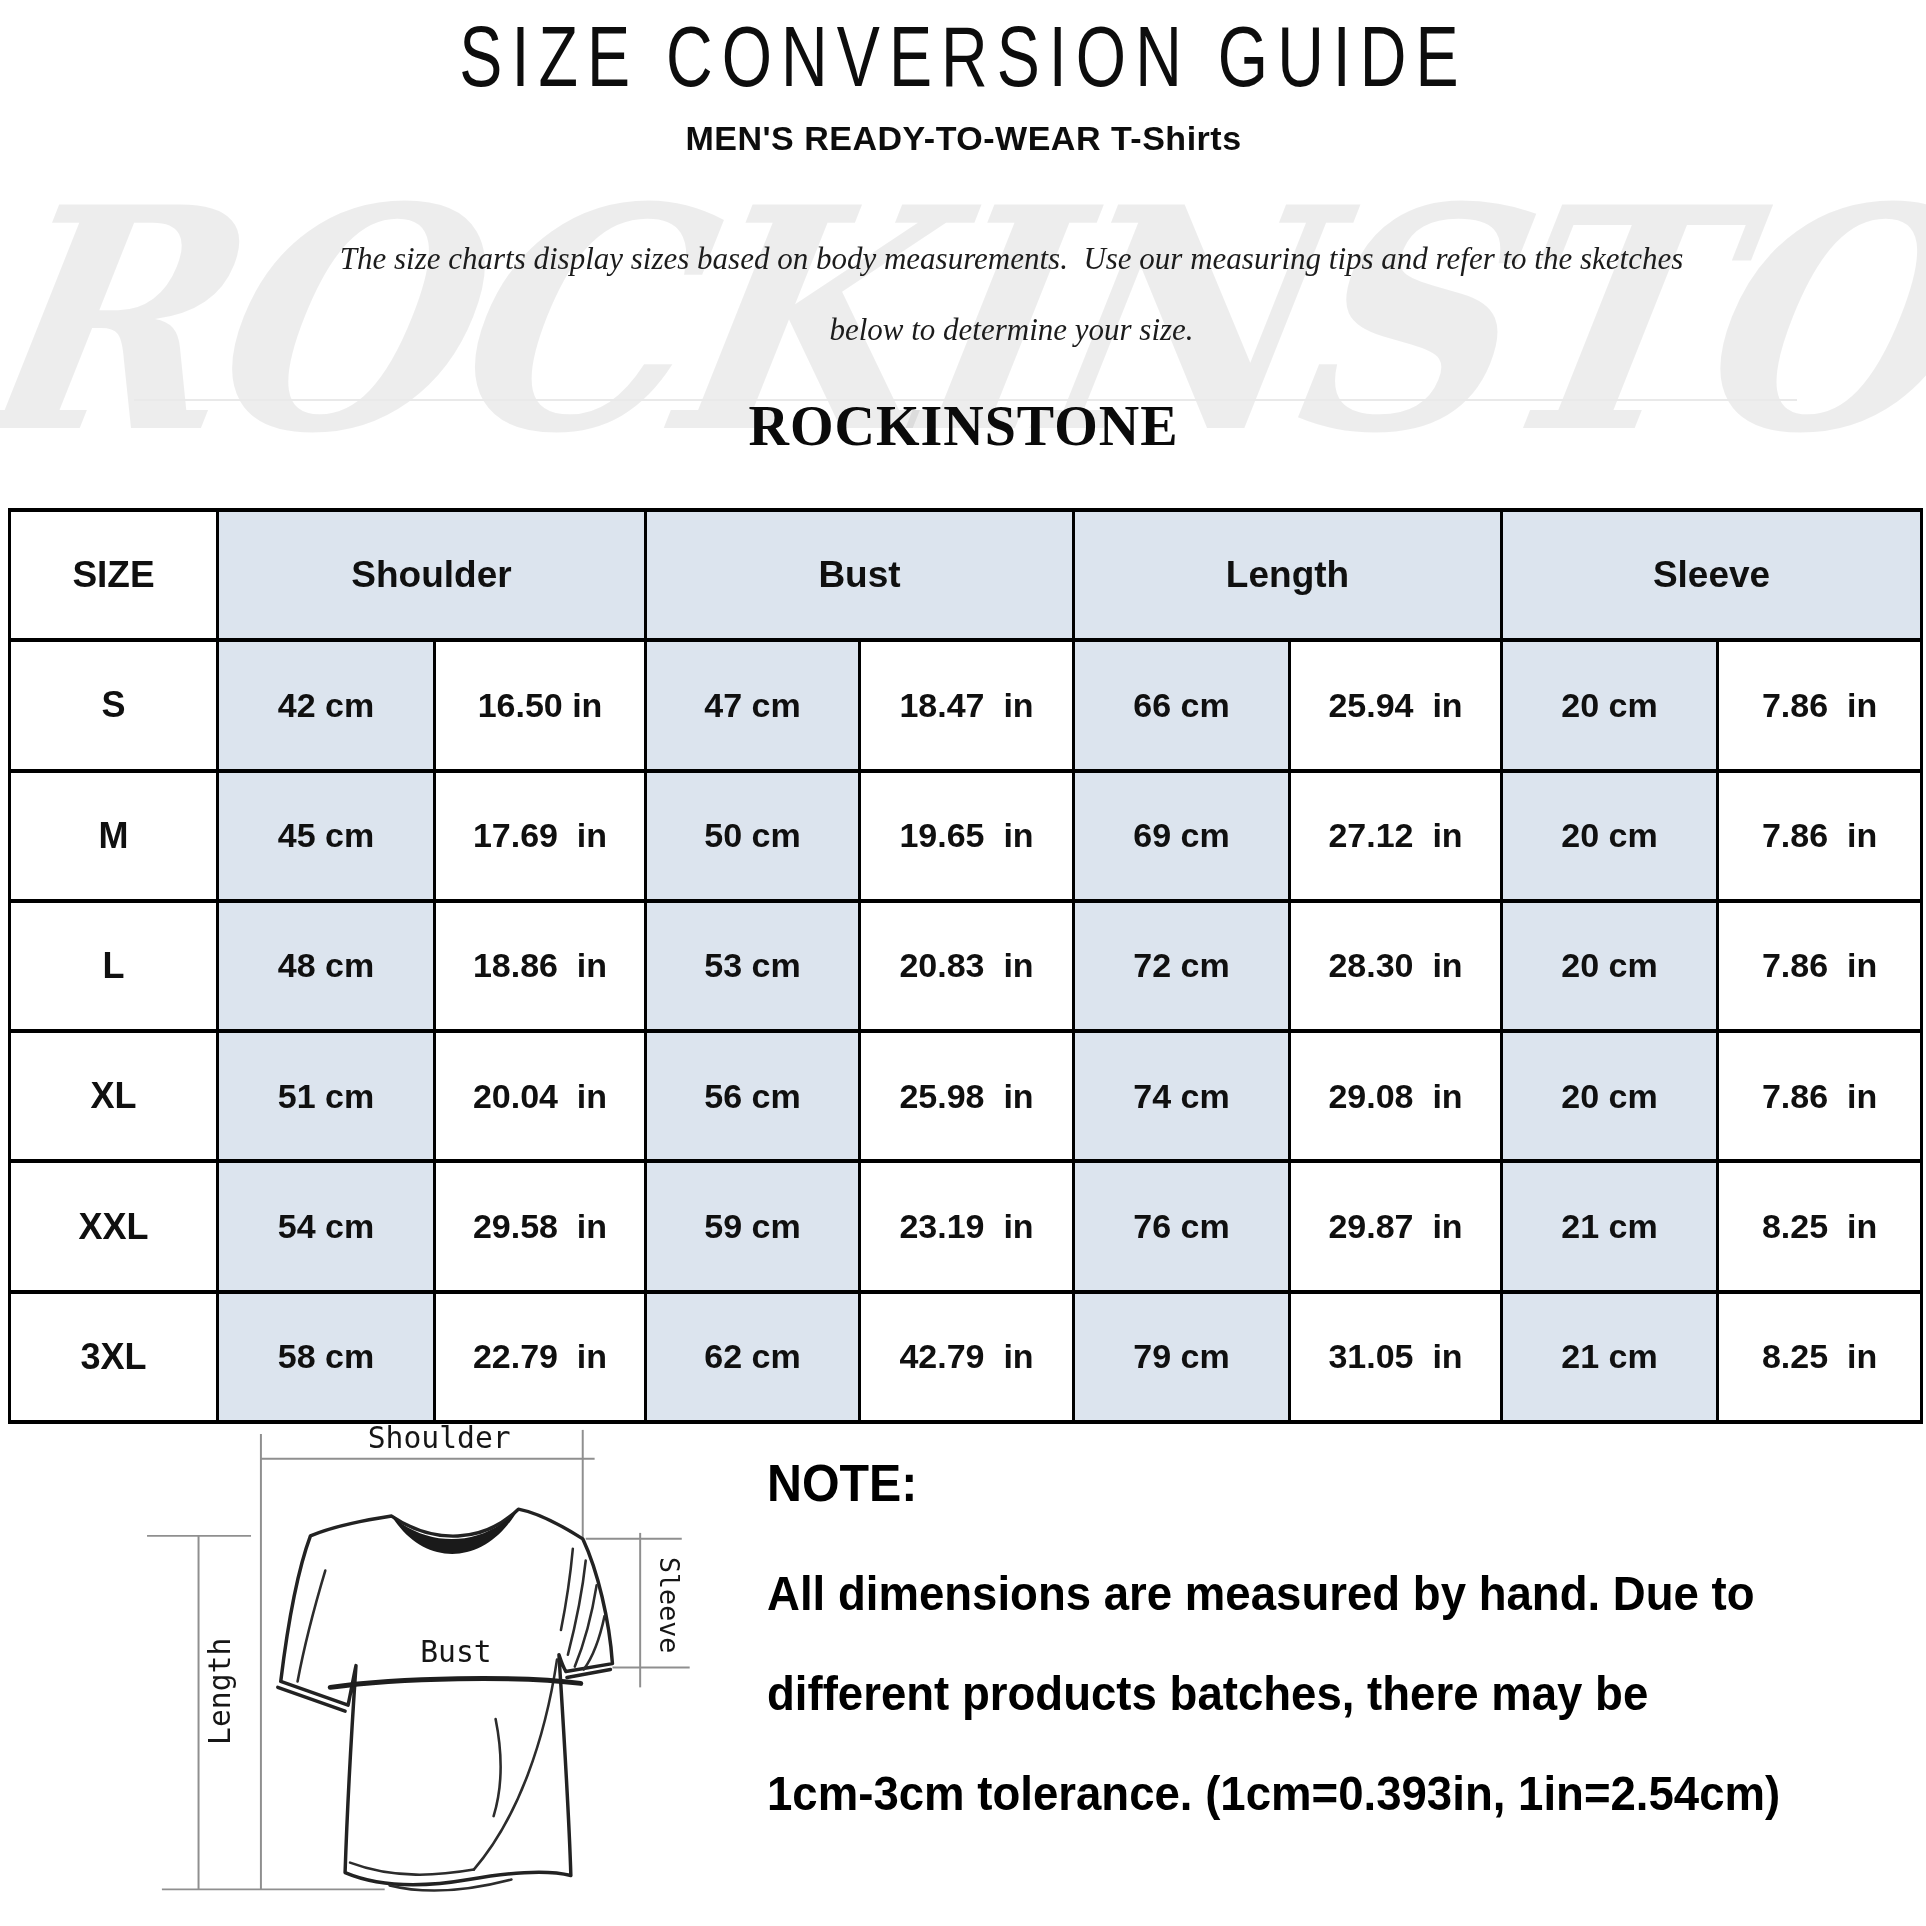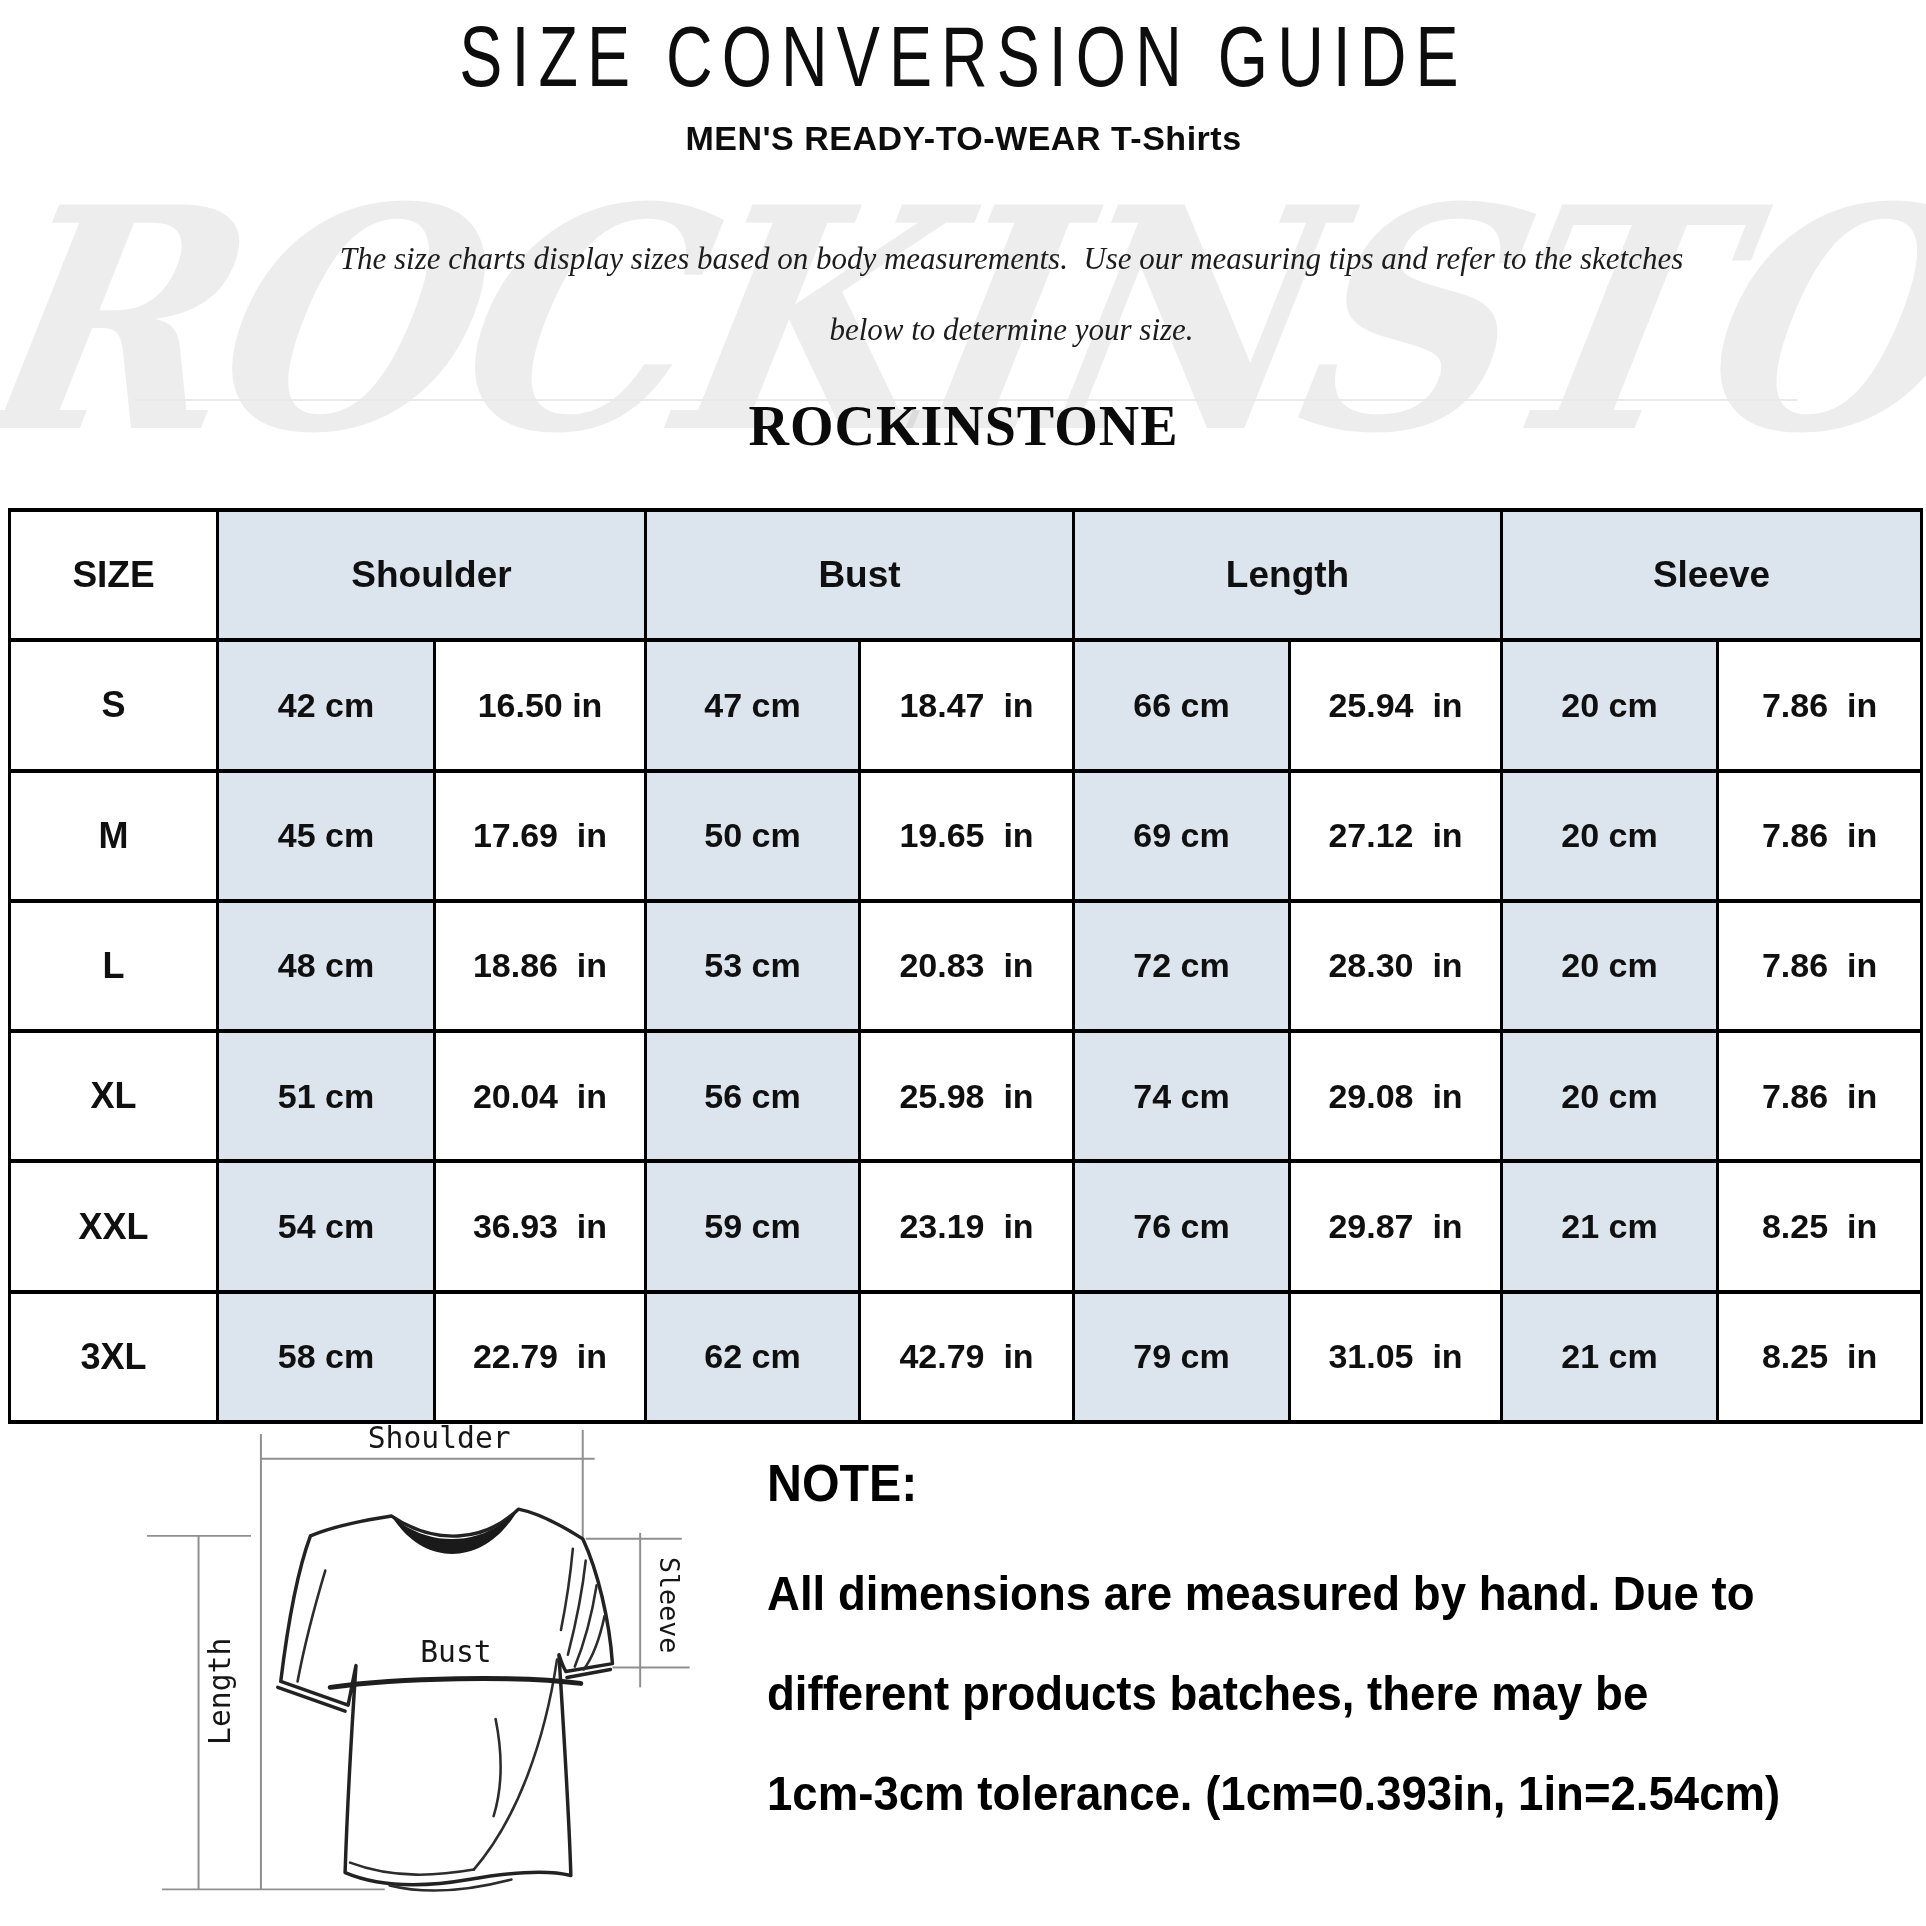--- a/index.html
+++ b/index.html
@@ -139,21 +139,21 @@
       <td class="shade">56 cm</td>
       <td>25.98  in</td>
       <td class="shade">74 cm</td>
       <td>29.08  in</td>
       <td class="shade">20 cm</td>
       <td>7.86  in</td>
     </tr>
     <tr class="r-data">
       <td class="sizecol">XXL</td>
       <td class="shade">54 cm</td>
-      <td>36.93  in</td>
+      <td>29.58  in</td>
       <td class="shade">59 cm</td>
       <td>23.19  in</td>
       <td class="shade">76 cm</td>
       <td>29.87  in</td>
       <td class="shade">21 cm</td>
       <td>8.25  in</td>
     </tr>
     <tr class="r-data">
       <td class="sizecol">3XL</td>
       <td class="shade">58 cm</td>

